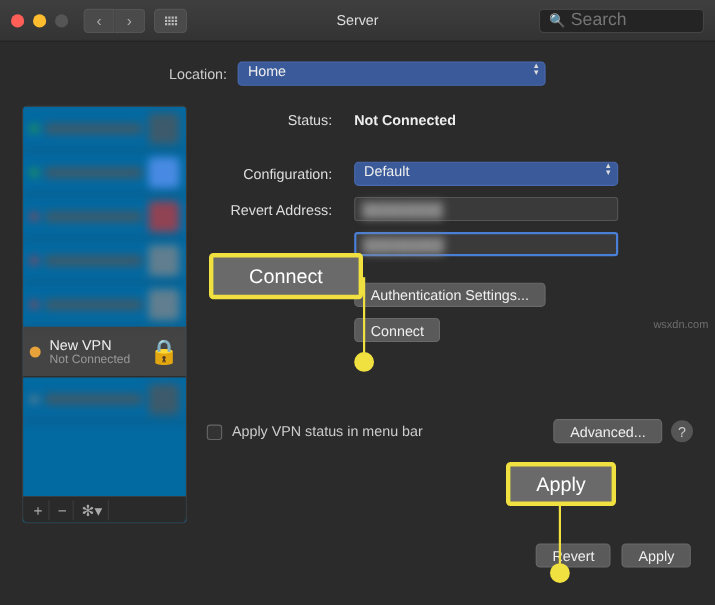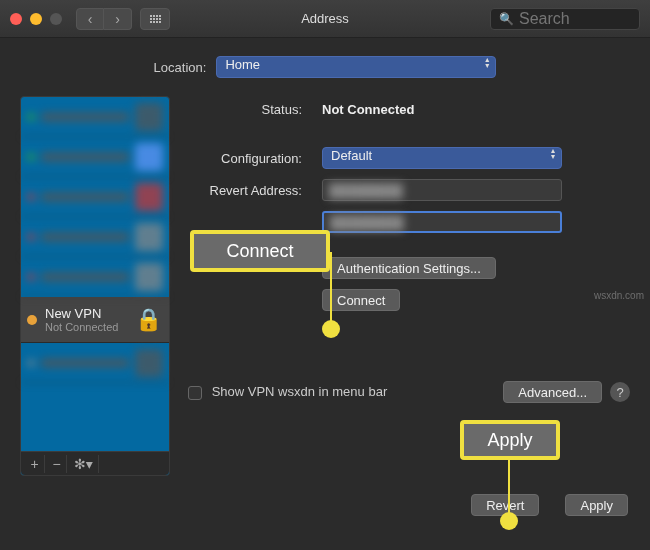--- a/index.html
+++ b/index.html
@@ -48,21 +48,21 @@
   .textfield.focus { border: 2px solid #4a7fd8; }
   .blurval { filter: blur(4px); color: #888; }
   .btn { background: #5a5a5a; border: 1px solid #6a6a6a; border-radius: 4px; color: #eee; height: 22px; padding: 0 14px; display: inline-flex; align-items: center; cursor: default; }
   .help { width: 20px; height: 20px; background: #555; border-radius: 50%; color: #ccc; display: flex; align-items: center; justify-content: center; }
   .checkbox { width: 14px; height: 14px; border: 1px solid #666; border-radius: 3px; margin-right: 6px; display: inline-block; vertical-align: middle; background: #333; }
   
   .callout { position: absolute; border: 4px solid #f0e040; border-radius: 4px; background: #6a6a6a; color: #fff; font-size: 18px; display: flex; align-items: center; justify-content: center; pointer-events: none; }
   .callout-dot { position: absolute; width: 18px; height: 18px; background: #f0e040; border-radius: 50%; pointer-events: none; }
   .callout-line { position: absolute; background: #f0e040; pointer-events: none; }
   .watermark { position: absolute; right: 6px; top: 290px; color: #999; font-size: 10px; writing-mode: horizontal-tb; opacity: 0.6; }
-  .bottom { display: flex; justify-content: flex-end; gap: 26px; padding: 6px 22px 0 0; }
+  .bottom { display: flex; justify-content: flex-end; gap: 10px; padding: 6px 22px 0 0; }
 </style>
 </head>
 <body>
 
 <div class="titlebar">
   <div class="traffic">
     <div class="dot red"></div>
     <div class="dot yellow"></div>
     <div class="dot green"></div>
   </div>
@@ -79,21 +79,21 @@
       <span></span>
         <span></span>
         <span></span>
         <span></span>
       <span></span>
         <span></span>
         <span></span>
         <span></span>
     </div>
   </div>
-  <div class="title">Address</div>
+  <div class="title">Server</div>
   <div class="searchwrap">
     <span class="searchicon">🔍</span>
     <input class="searchinput" placeholder="Search" style="">
   </div>
 </div>
 
 <div class="locrow">
   <span class="loclabel">Location:</span>
   <div class="popup blue" style="width:280px">
     <span>Home</span>
@@ -194,21 +194,21 @@
     <div class="row">
       <div class="rlabel"></div>
       <div class="rvalue">
         <div class="btn">Connect</div>
       </div>
     </div>
     <div style="height:60px"></div>
     <div class="row">
       <div style="padding-left:6px">
         <span class="checkbox"></span>
-        <span>Show VPN wsxdn in menu bar</span>
+        <span>Apply VPN status in menu bar</span>
       </div>
       <div style="flex:1"></div>
       <div class="btn">Advanced...</div>
       <div style="width:8px"></div>
       <div class="help">?</div>
     </div>
   </div>
 </div>
 
 <div class="bottom">

